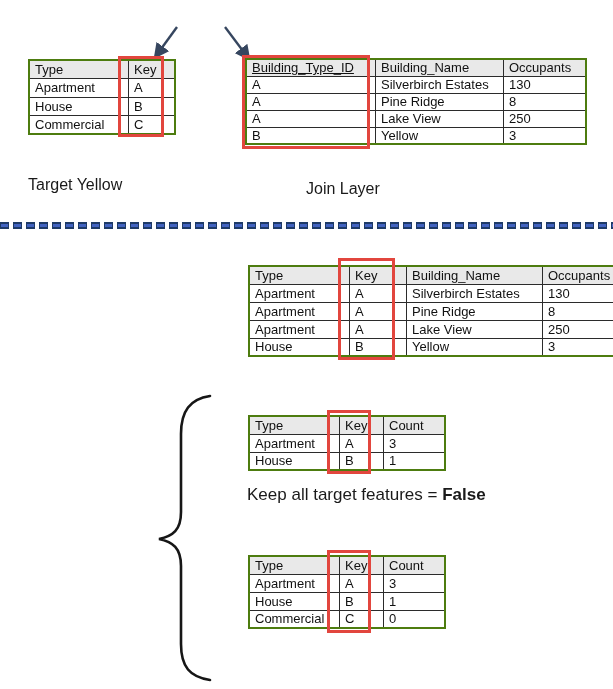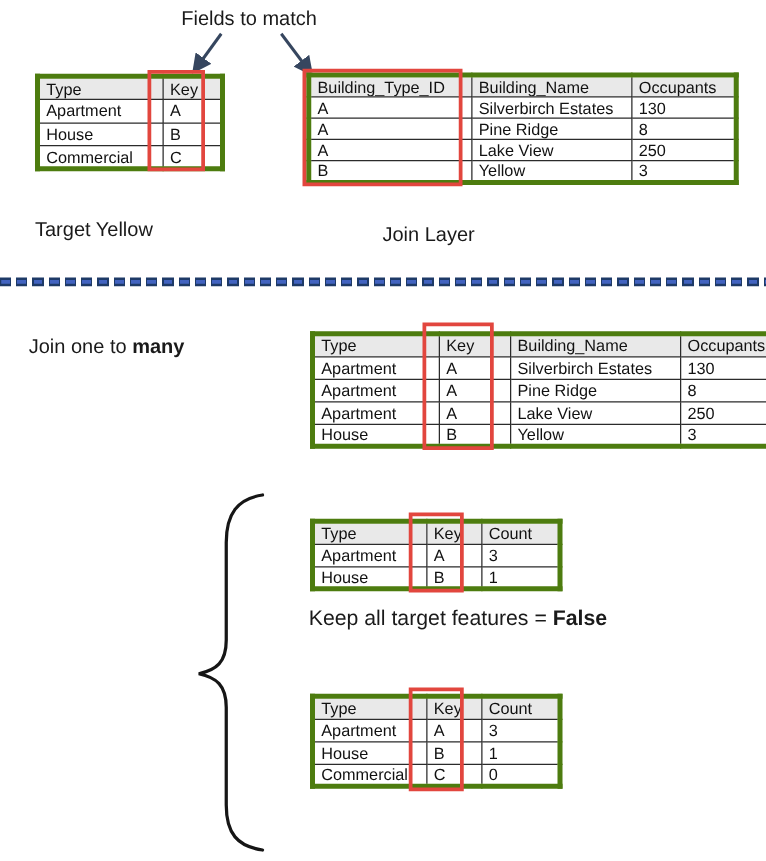--- a/index.html
+++ b/index.html
@@ -3,33 +3,33 @@
 <meta charset="utf-8">
 <style>
   html,body{margin:0;padding:0;background:#ffffff;}
   body{font-family:"Liberation Sans", sans-serif;color:#1a1a1a;}
   #stage{position:relative;width:613px;height:689px;background:#fff;overflow:hidden;}
 
   .abs{position:absolute;}
 
   
   table.tbl{border-collapse:collapse;table-layout:fixed;background:#fff;
-            font-size:13px;color:#111;border:4px solid #4d7c0f;}
+            font-size:13px;color:#111;border:2px solid #4d7c0f;}
   .tbl th,.tbl td{border:1.5px solid #2b2b2b;padding:0 5px;text-align:left;
                   font-weight:normal;white-space:nowrap;overflow:hidden;}
   .tbl th{background:#e9e9e9;}
 
   .tbl-target{width:133px;}
   .tbl-target tr{height:18.5px;}
   .tbl-target th:nth-child(1){width:88px;}
   .tbl-target th:nth-child(2){width:35px;}
 
   .tbl-join{width:320px;}
   .tbl-join tr{height:17px;}
-  .tbl-join th:nth-child(1){width:118px;}
+  .tbl-join th:nth-child(1){width:118px;text-decoration:underline;}
   .tbl-join th:nth-child(2){width:117px;}
   .tbl-join th:nth-child(3){width:71px;}
 
   .tbl-many{width:359px;}
   .tbl-many tr{height:18px;}
   .tbl-many th:nth-child(1){width:89px;}
   .tbl-many th:nth-child(2){width:46px;}
   .tbl-many th:nth-child(3){width:125px;}
   .tbl-many th:nth-child(4){width:79px;}
 
@@ -55,21 +55,20 @@
   .divider::after{content:"";position:absolute;top:2px;bottom:2px;left:1px;right:0;
      background:repeating-linear-gradient(90deg,#4263c0 0 7px,transparent 7px 13px);}
 
   svg{display:block;}
 </style>
 </head>
 <body>
 
 <div id="stage">
 
-  <div class="abs lbl" style="left:145px;top:7px;">Fields to match</div>
 
   <svg class="abs" style="left:0;top:0;pointer-events:none;" width="613" height="70">
     <defs>
       <marker id="ah" viewBox="0 0 10 10" refX="2" refY="5" markerWidth="6.5" markerHeight="6.5" orient="auto-start-reverse">
         <path d="M0,0 L10,5 L0,10 z" fill="#36465f"></path>
       </marker>
     </defs>
     <line x1="177" y1="27" x2="161" y2="49" stroke="#36465f" stroke-width="2.4" marker-end="url(#ah)"></line>
     <line x1="225" y1="27" x2="243" y2="51" stroke="#36465f" stroke-width="2.4" marker-end="url(#ah)"></line>
   </svg>
@@ -129,21 +128,20 @@
         </tr>
       </tbody>
     </table>
   <div class="redbox" style="left:242px;top:55px;width:128px;height:94px;"></div>
 
   <div class="abs lbl" style="left:28px;top:176px;">Target Yellow</div>
   <div class="abs lbl" style="left:306px;top:180px;">Join Layer</div>
 
   <div class="divider"></div>
 
-  <div class="abs lbl" style="left:23px;top:269px;"><span>Join one to </span><span class="b">many</span></div>
 
   <table class="tbl tbl-many abs" style="left:248px;top:265px;">
       <thead>
         <tr>
           <th>Type</th>
           <th>Key</th>
           <th>Building_Name</th>
           <th>Occupants</th>
         </tr>
       </thead>

